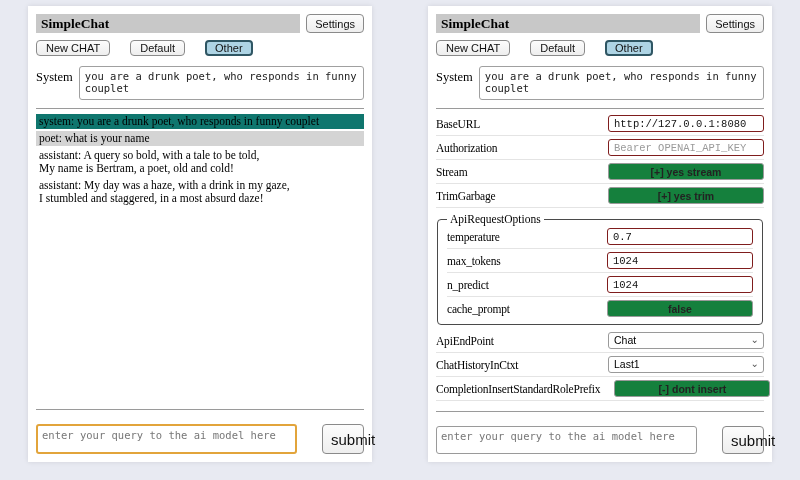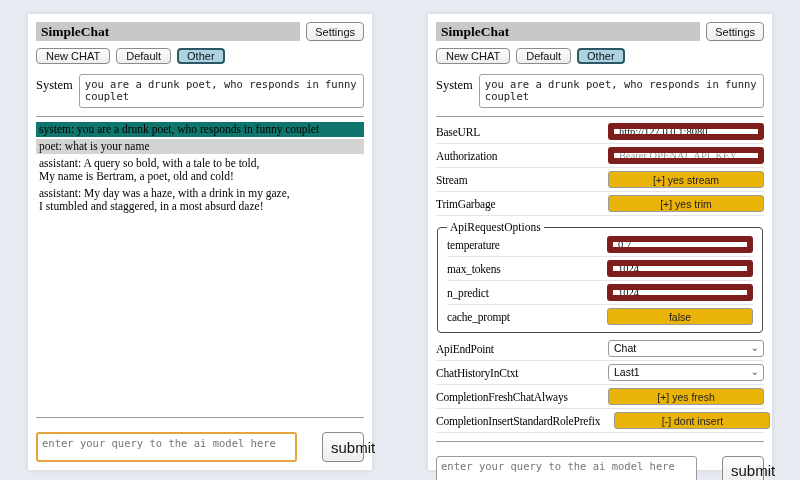--- a/index.html
+++ b/index.html
@@ -1,32 +1,32 @@
 <!DOCTYPE html>
 <html><head>
 <meta charset="utf-8">
 <style>
   html,body{margin:0;padding:0;}
   .screen{position:relative;width:800px;height:480px;background:#e8eaf2;overflow:hidden;
           font-family:"Liberation Serif", serif;}
-  .panel{position:absolute;top:14px;width:344px;height:456px;background:#ffffff;
+  .panel{position:absolute;top:6px;width:344px;height:456px;background:#ffffff;
          box-sizing:border-box;padding:8px;display:flex;flex-direction:column;
          box-shadow:0 0 5px rgba(0,0,0,0.10);}
   .panel.left{left:28px;}
   .panel.right{left:428px;}
 
   
   .titlebar{display:flex;align-items:stretch;}
   .title-bg{flex:1;background:#c8c8c8;font-weight:bold;font-size:13.5px;
             padding:2px 5px;line-height:15px;}
   .btn{font-family:"Liberation Sans", sans-serif;font-size:11px;color:#111;
        background:linear-gradient(#fcfcfc,#eeeeee);border:1px solid #8a8a8a;
        border-radius:4px;padding:1px 8px;cursor:pointer;}
   .settings-btn{margin-left:6px;}
-  .chiprow{display:flex;gap:6px;margin-top:7px;}
+  .chiprow{display:flex;gap:20px;margin-top:7px;}
   .chip{padding:1px 9px;}
   .chip.active{background:#aed4e4;border:2px solid #2f5663;padding:0 8px;}
 
   
   .system-row{display:flex;align-items:flex-start;margin-top:10px;}
   .system-row .lbl{font-size:12.5px;margin:4px 6px 0 0;}
   .system-ta{flex:1;height:26px;resize:none;border:1px solid #a0a0a0;border-radius:3px;
              font-family:"DejaVu Sans Mono", monospace;font-size:10.5px;color:#222;
              padding:3px 5px;outline:none;}
   hr.sep{border:none;border-top:1px solid #9a9a9a;margin:8px 0 0 0;}
@@ -38,27 +38,27 @@
   .msg.system{background:#0f766e;}
   .msg.user{background:#d4d4d4;}
   .msg.assistant{background:transparent;}
 
   
   .settings{margin-top:3px;font-size:11px;}
   .srow{display:flex;align-items:center;justify-content:space-between;
         padding:3px 0;border-bottom:1px solid #e4e4e4;gap:14px;}
   .srow .lbl{font-size:11.5px;letter-spacing:-0.2px;white-space:nowrap;}
   .ctl{width:156px;box-sizing:border-box;flex-shrink:0;}
-  .inp{height:17px;border:6px solid #7f1d1d;border-radius:3px;
-       font-family:Liberation Serif, serif;font-size:10.5px;padding:0 5px;
+  .inp{height:17px;border:1px solid #7f1d1d;border-radius:3px;
+       font-family:Liberation Mono, monospace;font-size:10.5px;padding:0 5px;
        color:#111;outline:none;}
   .inp::placeholder{color:#9a9a9a;}
-  .toggle{height:17px;background:#eab308;border:1px solid #9a9a9a;border-radius:3px;
+  .toggle{height:17px;background:#15803d;border:1px solid #9a9a9a;border-radius:3px;
           font-family:"Liberation Sans", sans-serif;font-size:10.5px;color:#222;
-          text-align:center;line-height:15px;cursor:pointer;}
+          text-align:center;line-height:15px;cursor:pointer;font-weight:bold;}
   .selectbox{position:relative;height:17px;background:#ffffff;border:1px solid #9a9a9a;
              border-radius:3px;font-family:"Liberation Sans", sans-serif;font-size:10.5px;
              line-height:15px;padding:0 14px 0 5px;cursor:pointer;}
   .selectbox .chev{position:absolute;right:4px;top:-1px;font-size:10px;color:#555;}
   fieldset.apiopts{border:1px solid #4a4a4a;border-radius:4px;margin:5px 1px 4px 1px;
                    padding:0 9px 4px 9px;}
   fieldset.apiopts legend{font-size:11.5px;padding:0 3px;}
   fieldset.apiopts .srow{padding:3px 0;}
   fieldset.apiopts .ctl{width:146px;}
 
@@ -171,24 +171,20 @@
         </div>
       </div>
       <div class="srow">
         <span class="lbl">ChatHistoryInCtxt</span>
         <div class="ctl selectbox">
           <span>Last1</span>
           <span class="chev">⌄</span>
         </div>
       </div>
       <div class="srow">
-        <span class="lbl">CompletionFreshChatAlways</span>
-        <button class="ctl toggle">[+] yes fresh</button>
-      </div>
-      <div class="srow">
         <span class="lbl">CompletionInsertStandardRolePrefix</span>
         <button class="ctl toggle">[-] dont insert</button>
       </div>
     </div>
 
     <div class="footer">
       <hr class="sep">
       <div class="qrow">
         <textarea class="qta plain" placeholder="enter your query to the ai model here" style=""></textarea>
         <button class="btn submit-btn">submit</button>

